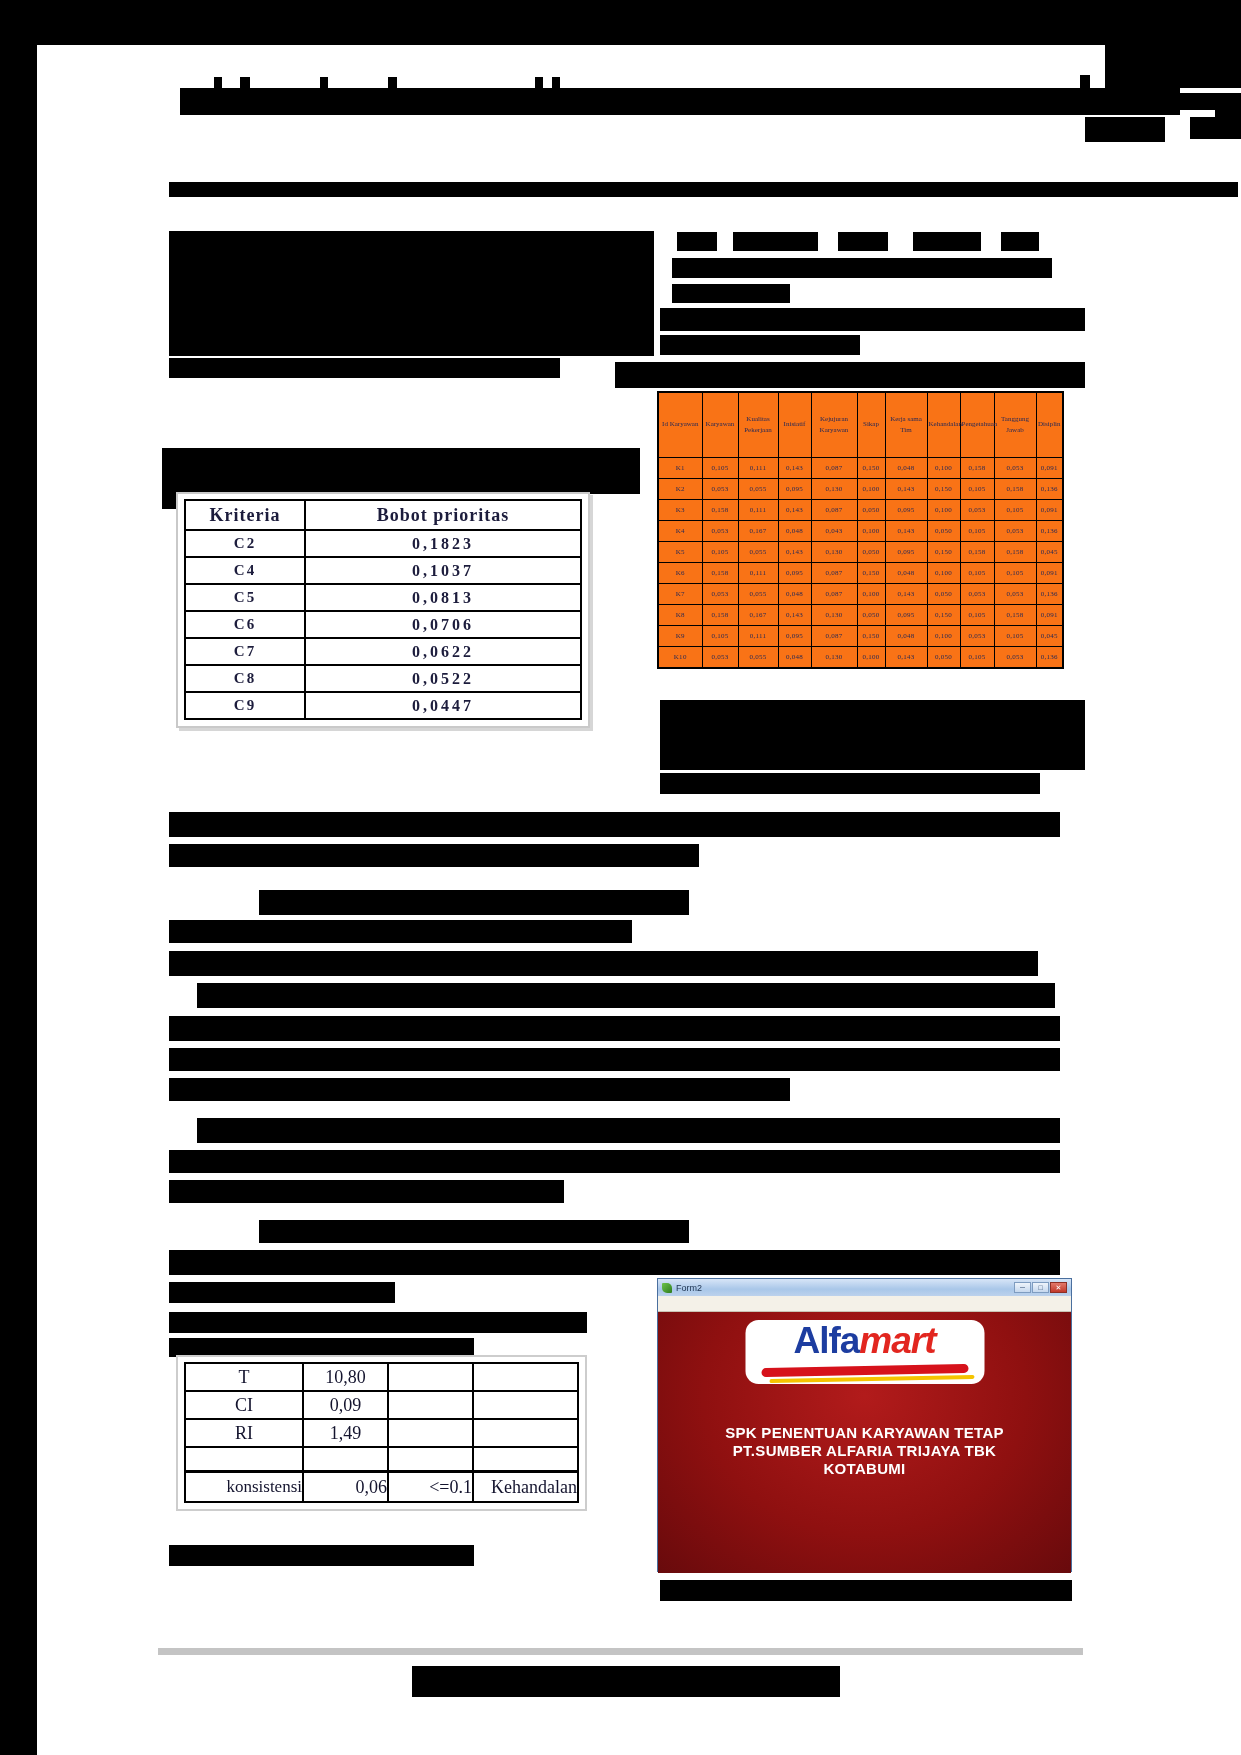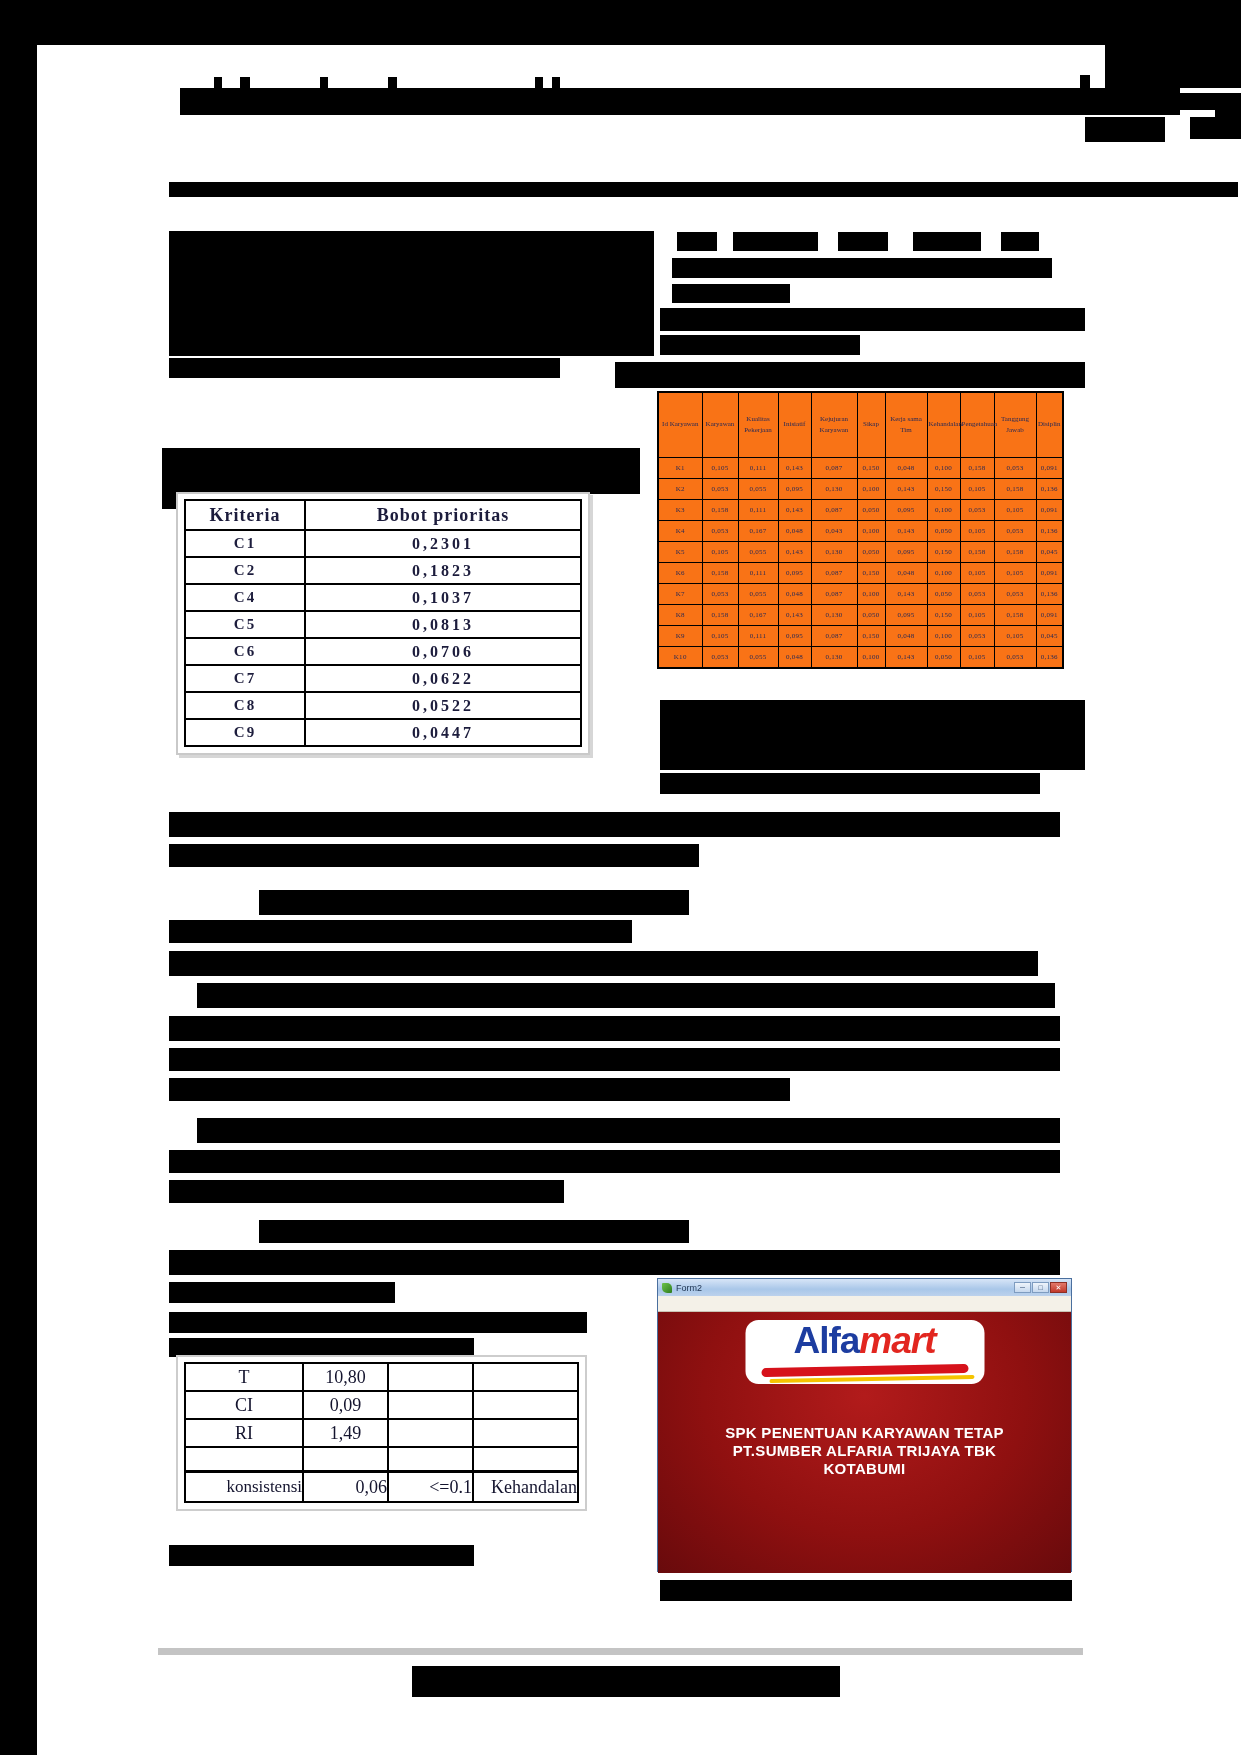--- a/index.html
+++ b/index.html
@@ -140,24 +140,20 @@
           <col style="width:276px">
         </colgroup>
       <thead>
         <tr>
           <th>Kriteria</th>
           <th>Bobot prioritas</th>
         </tr>
       </thead>
       <tbody id="kriteria-body">
           <tr>
-            <td>C1</td>
-            <td>0,2301</td>
-          </tr>
-          <tr>
             <td>C2</td>
             <td>0,1823</td>
           </tr>
           <tr>
             <td>C4</td>
             <td>0,1037</td>
           </tr>
           <tr>
             <td>C5</td>
             <td>0,0813</td>

